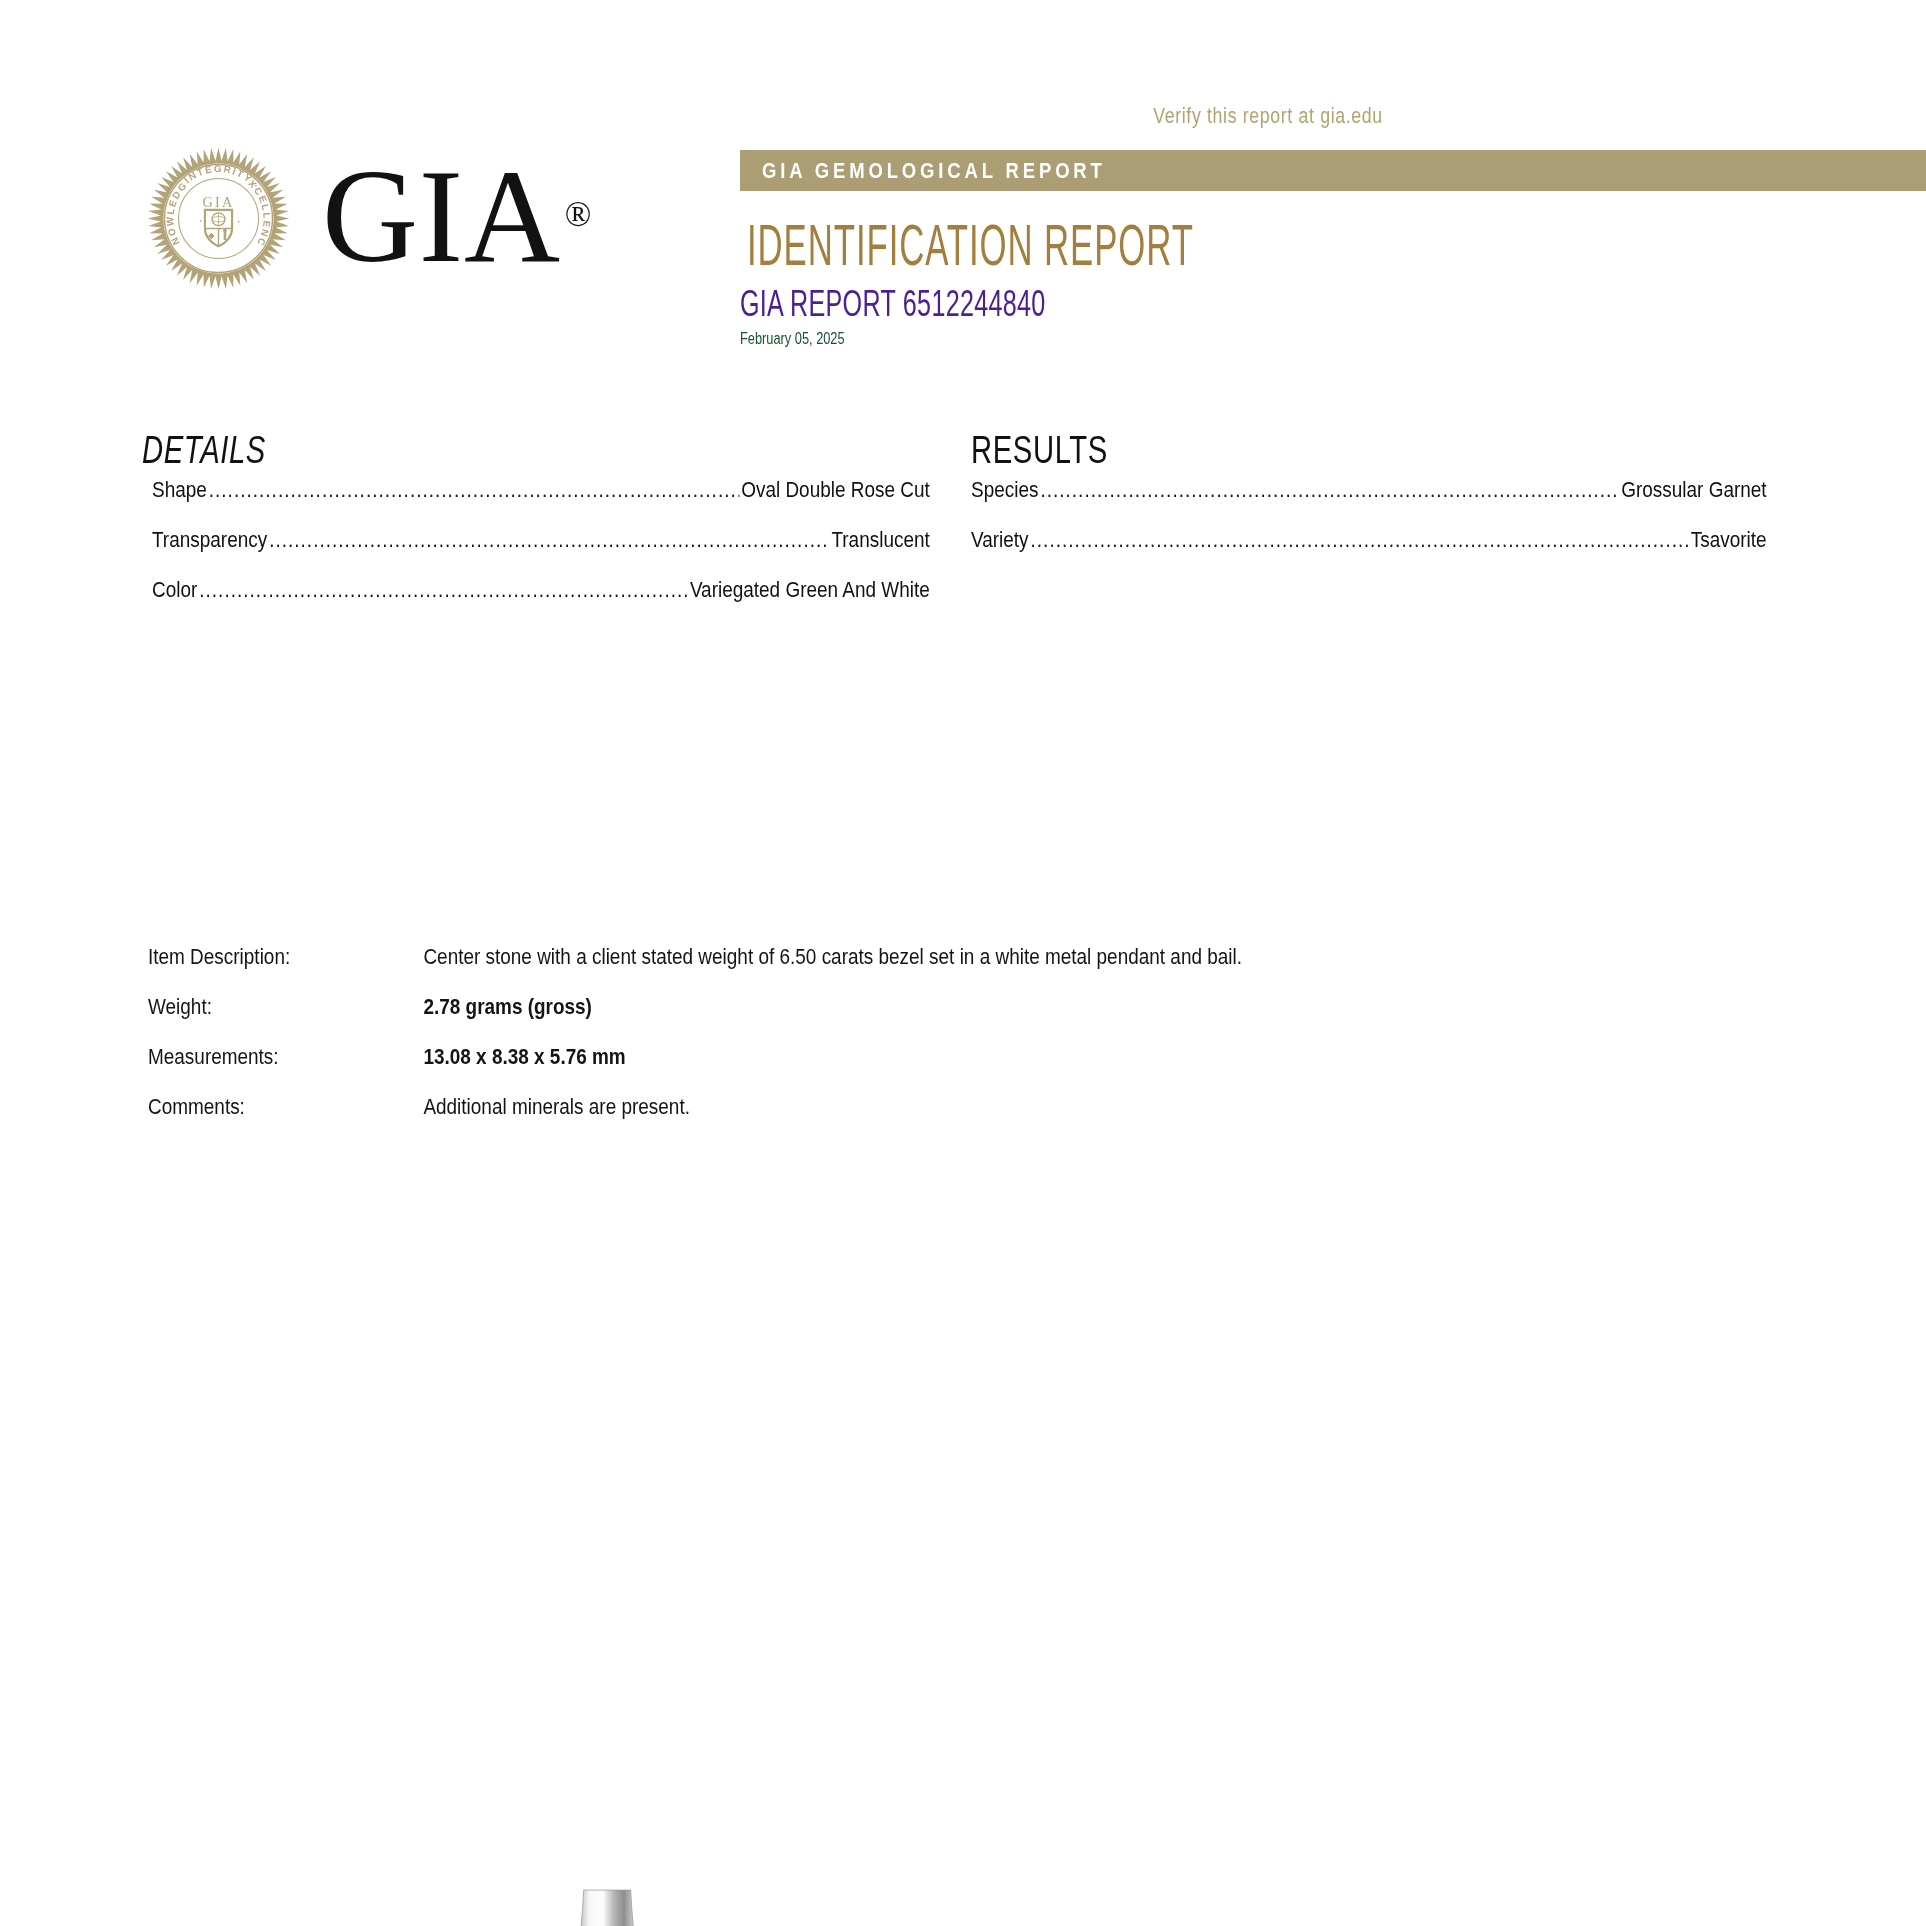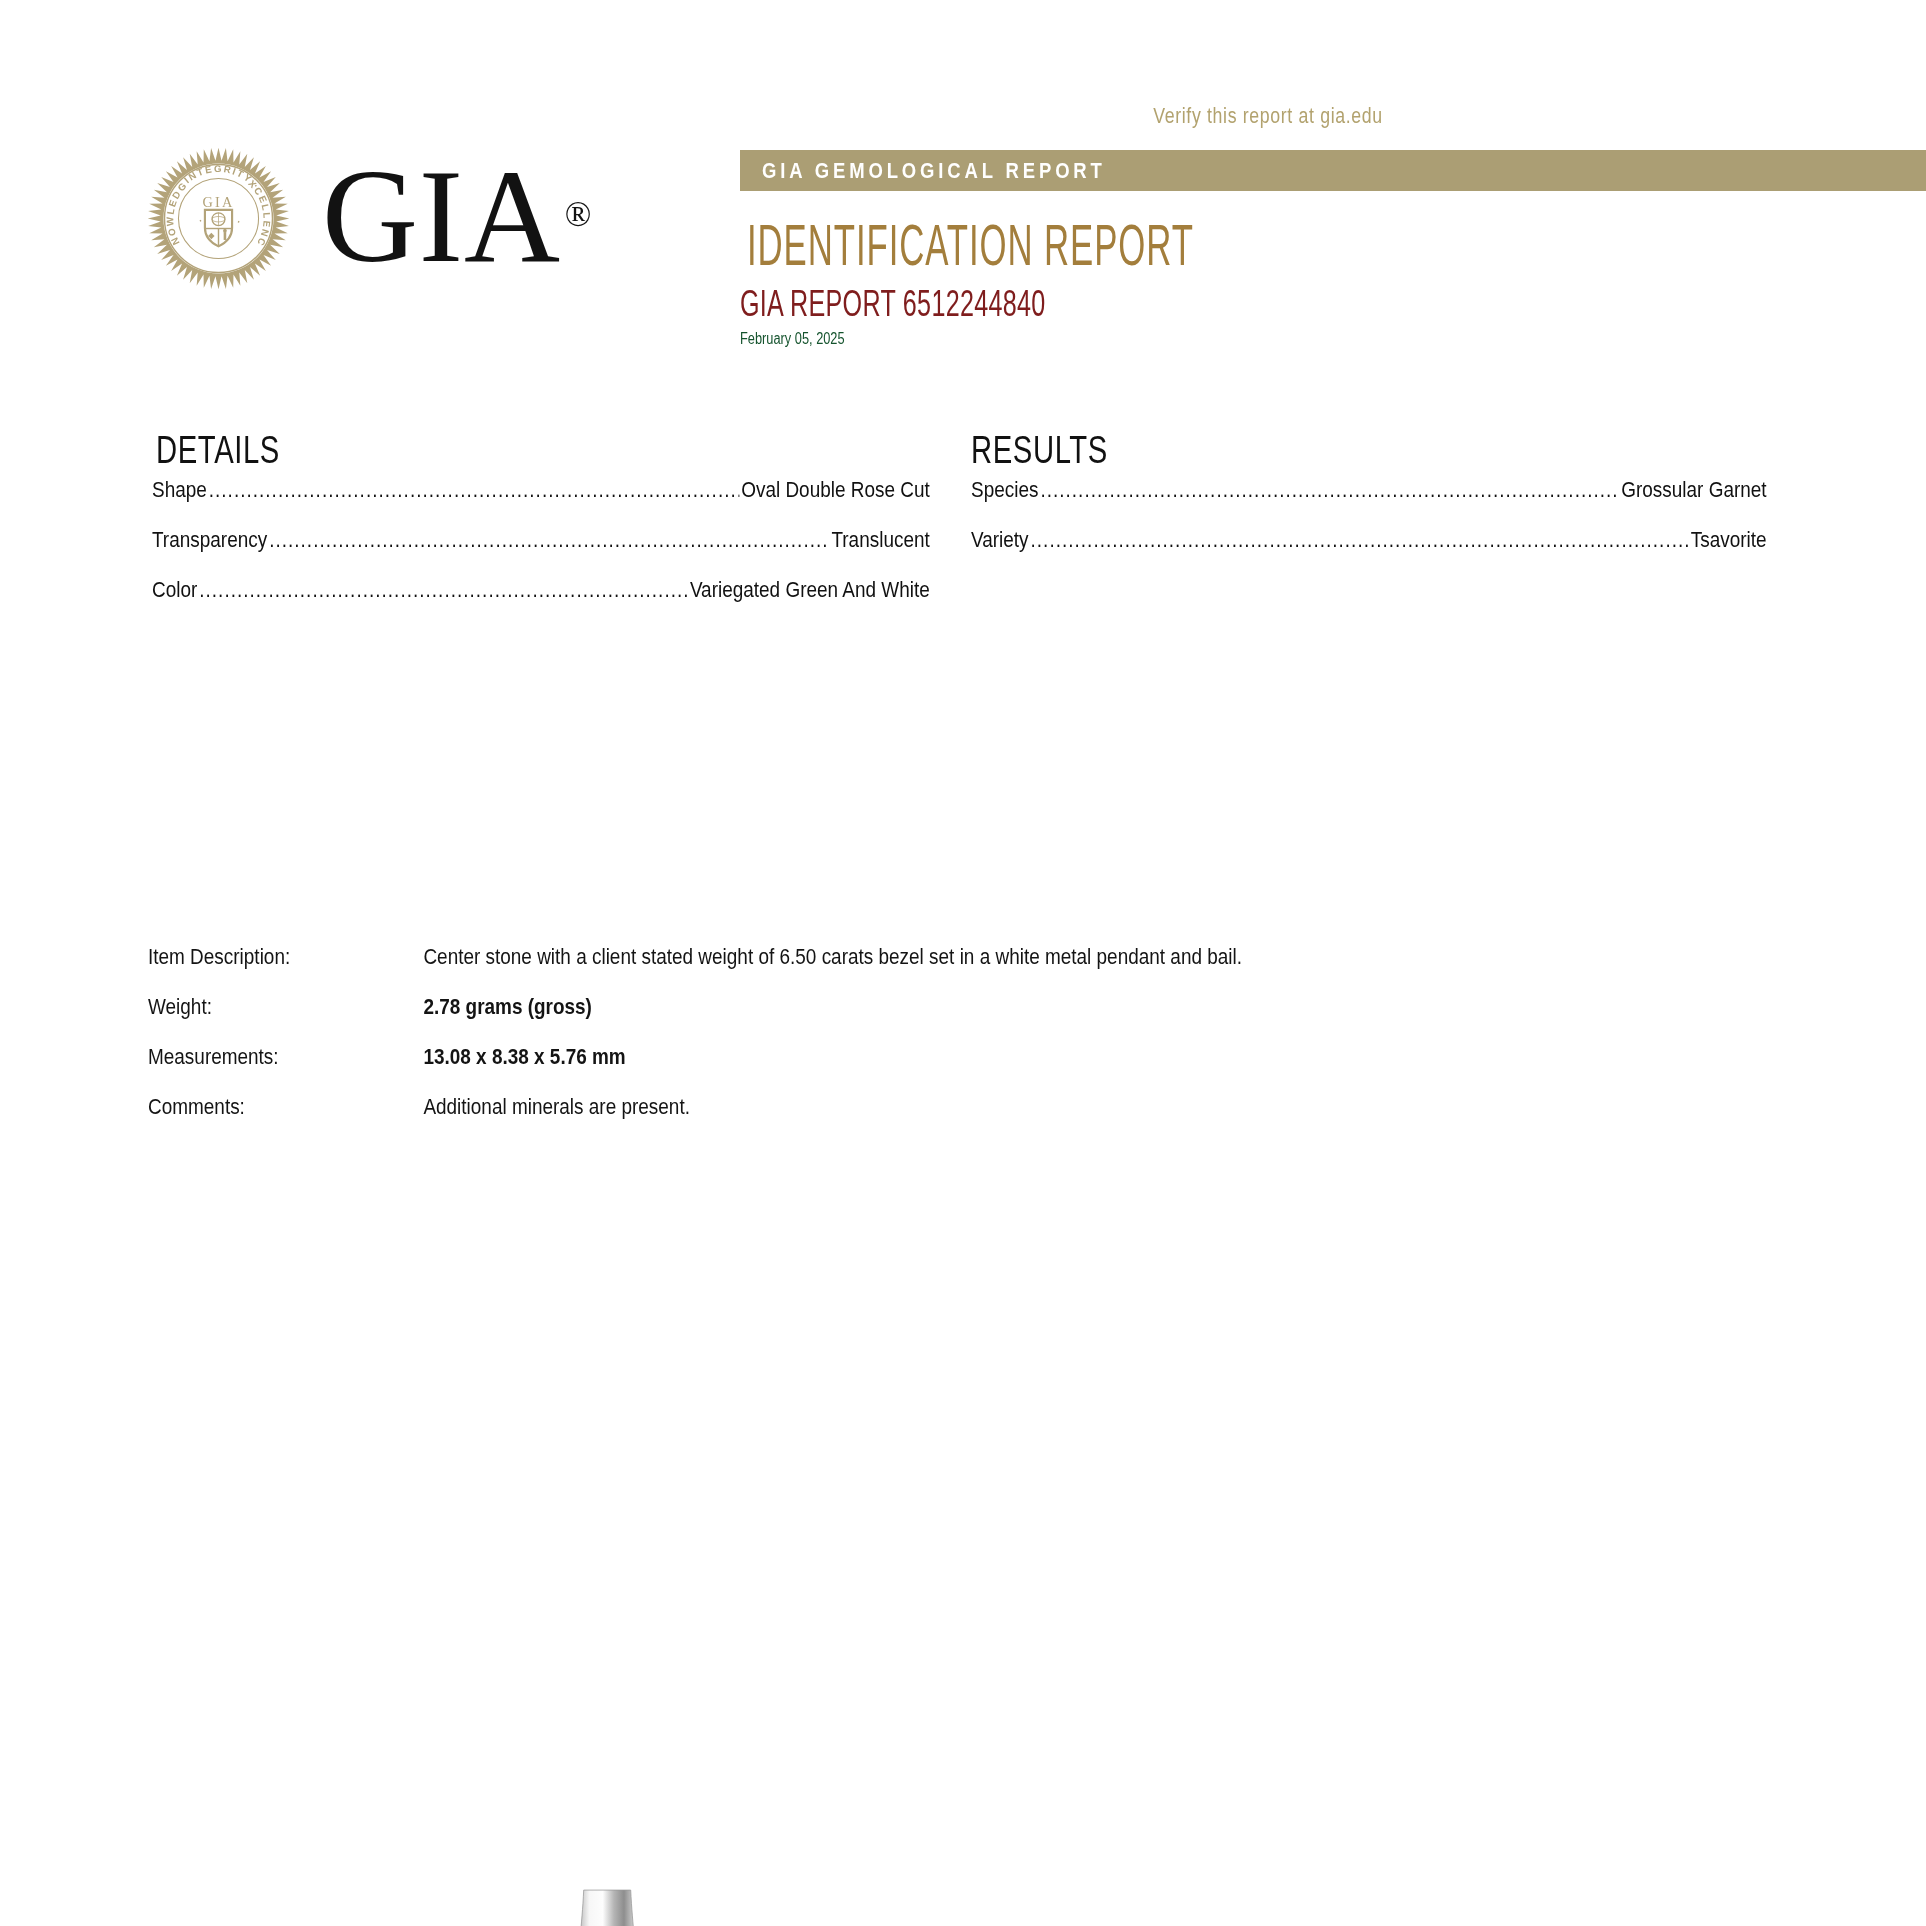--- a/index.html
+++ b/index.html
@@ -19,29 +19,29 @@
   .sealtxt{font-family:"Liberation Sans",sans-serif;font-size:13.5px;letter-spacing:2.5px;fill:var(--gold-seal);font-weight:bold;}
   .sealgia{font-family:"Liberation Serif",serif;font-size:20px;letter-spacing:3px;fill:var(--gold-seal);}
   #wordmark{left:322px;top:157px;font-family:"Liberation Serif",serif;font-size:133px;line-height:116px;color:#121212;letter-spacing:0.8px;text-align:center;}
   #wordmark sup{font-size:35px;vertical-align:35px;margin-left:3.9px;color:#121212;}
   #verify{left:740px;top:103px;width:1056px;text-align:center;font-size:21.6px;color:var(--gold-verify);}
   #verify span{display:inline-block;transform:scaleX(.82);transform-origin:center;letter-spacing:0.8px;}
   #banner{left:740px;top:150px;width:1240px;height:41px;background:var(--banner-bg);}
   #banner span{margin-left:22.3px;line-height:42px;font-size:22px;font-weight:700;color:#ffffff;letter-spacing:4.6px;display:inline-block;transform:scaleX(.84);transform-origin:left center;white-space:nowrap;}
   #report-type{left:740px;top:216px;font-size:58px;color:var(--gold-title);line-height:1;margin-left:7px;}
   #report-type .cx{transform:scaleX(.60);letter-spacing:1.5px;white-space:nowrap;}
-  #report-number{left:740px;top:285px;font-size:37px;color:#7f1d1d;line-height:1;}
+  #report-number{left:740px;top:285px;font-size:37px;color:#4c1d95;line-height:1;}
   #report-number .cx{transform:scaleX(.68);letter-spacing:0.4px;white-space:nowrap;}
   #report-date{left:740px;top:331px;font-size:16px;color:#14532d;line-height:1;}
   #report-date .cx{transform:scaleX(.80);white-space:nowrap;}
 
   
   .section-title{position:absolute;font-size:39px;line-height:1;color:#111;}
   .section-title .cx{transform:scaleX(.75);letter-spacing:0.8px;}
-  #details-title{left:156px;top:430px;}
+  #details-title{left:142px;top:430px;font-style:italic;}
   #results-title{left:971px;top:430px;}
   .speclist{position:absolute;transform:scaleX(.85);transform-origin:left top;}
   #details-list{left:152px;top:478px;width:915px;}
   #results-list{left:971px;top:478px;width:936px;}
   .dotrow{display:flex;align-items:baseline;font-size:22.3px;line-height:24px;margin-bottom:26px;color:#111;}
   .dotrow .spec-label{white-space:nowrap;}
   .dotrow .dots{flex:1;overflow:hidden;white-space:nowrap;letter-spacing:1.2px;margin:0 2.3px;}
   .dotrow .spec-value{white-space:nowrap;}
 
   

